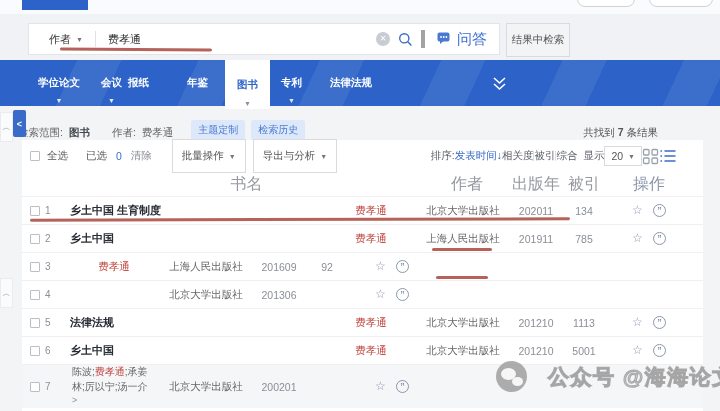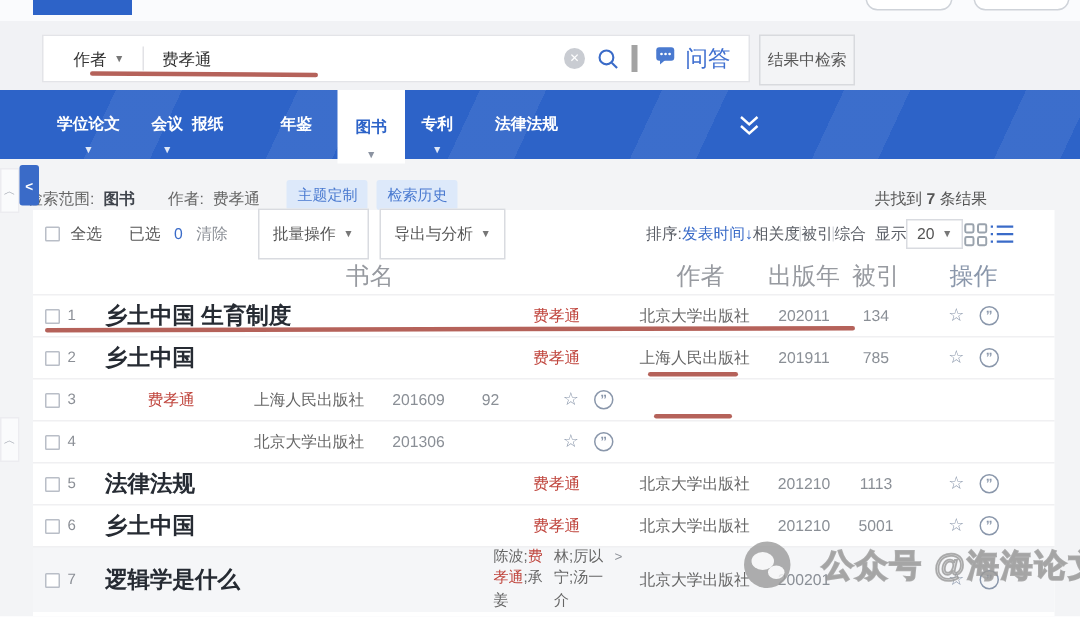--- a/index.html
+++ b/index.html
@@ -92,27 +92,27 @@
   .thead .col-title{ text-align:center; }
   .col-author{ width:88px; text-align:center; }
   .col-pub{ width:96px; text-align:center; }
   .col-year{ width:50px; text-align:center; color:#8a8f96; }
   .col-cited{ width:46px; text-align:center; color:#8a8f96; }
   .thead .col-year,.thead .col-cited{ color:#979aa0; }
   .col-ops{ width:84px; display:flex; gap:10px; justify-content:center; color:#8a97ab; }
   .trow{ display:flex; align-items:center; height:28px; border-top:1px solid #f0f0f2;
          padding:0 12px 0 8px; font-size:10.5px; color:#666; }
   .row-index{ color:#8b8f96; font-size:10px; }
-  .title-link{ color:#262b33; font-size:15px; font-weight:bold; cursor:pointer; }
+  .title-link{ color:#262b33; font-size:11px; font-weight:bold; cursor:pointer; }
   .author-red{ color:#c0463e; cursor:pointer; }
   .star{ font-size:12px; line-height:1; cursor:pointer; }
   .quote-circ{ width:13px; height:13px; border:1px solid #8a97ab; border-radius:50%;
                font-size:9px; line-height:11px; text-align:center; font-weight:bold; cursor:pointer; }
   .row7{ height:44px; background:#f5f6f8; }
-  .author-multi{ display:flex; line-height:1.45; font-size:10px;
+  .author-multi{ display:flex; flex-direction:column; line-height:1.45; font-size:10px;
                  color:#666; text-align:left; padding-left:2px; }
   .expander{ color:#8b8f96; cursor:pointer; font-size:9px; }
 
   
   .red-mark{ position:absolute; background:#a8473d; border-radius:2px; opacity:.85; z-index:4; }
   .m-search{ left:60px; top:48px; width:152px; height:3px; transform:rotate(.4deg); }
   .m-row1{ left:30px; top:218px; width:540px; height:3px; transform:rotate(-.15deg); }
   .m-pub2{ left:432px; top:248px; width:60px; height:2.5px; }
   .m-pub3{ left:436px; top:276px; width:52px; height:2.5px; }
 
@@ -386,21 +386,20 @@
           <span class="star">☆</span>
           <span class="quote-circ">”</span>
         </span>
     </div>
 
     <div class="trow row7">
       <span class="col-check">
           <span class="checkbox"></span>
           <span class="row-index">7</span>
         </span>
-      <span class="col-title"><span class="title-link">逻辑学是什么</span></span>
       <span class="col-author">
         <span class="author-multi">
           <span><span>陈波;</span><span class="author-red">费孝通</span><span>;承姜</span></span>
           <span>林;厉以宁;汤一介</span>
           <span class="expander">&gt;</span>
         </span>
       </span>
       <span class="col-pub">北京大学出版社</span>
       <span class="col-year">200201</span>
       <span class="col-cited"></span>

